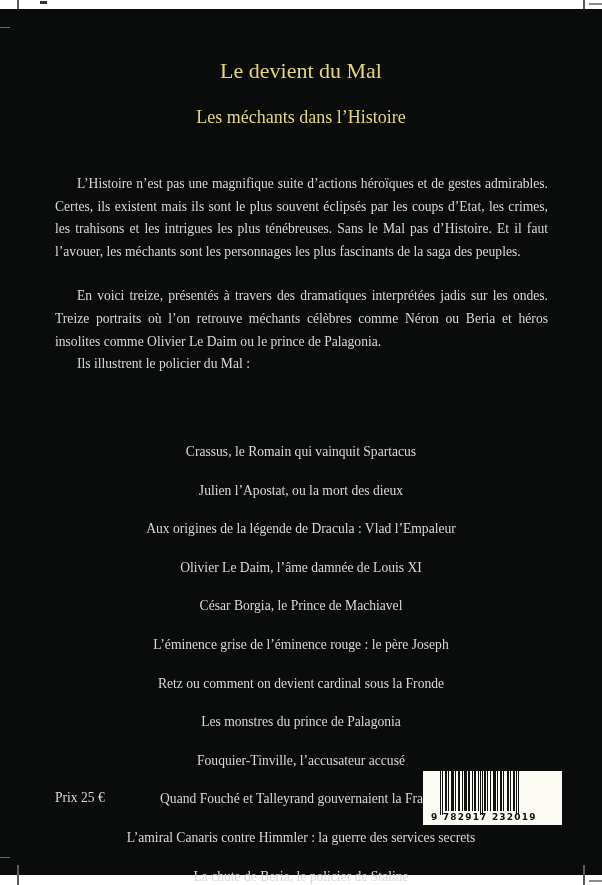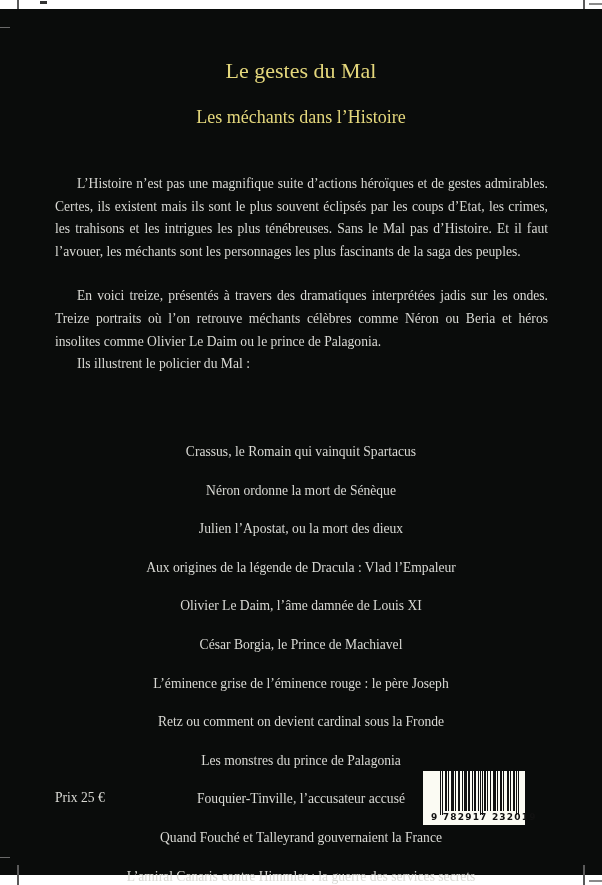--- a/index.html
+++ b/index.html
@@ -29,21 +29,21 @@
       text-align:center; color:#d9d9d4; font-size:13.6px; line-height:22.6px;
       list-style:none; margin:0; padding:0;
     }
     .titles-list li { margin:16px; padding:0; }
     .sup { font-size:8px; vertical-align:5px; }
     .meta {
       position:absolute; left:55px; top:788px; color:#d9d9d4;
       font-size:13.6px; line-height:19px;
     }
     .barcode {
-      position:absolute; left:423px; top:771px; width:102px; height:54px;
+      position:absolute; left:423px; top:771px; width:139px; height:54px;
       background:#fbfbf3;
     }
     .bars {
       position:absolute; left:17px; top:0; width:100px; height:44px;
       display:flex; align-items:flex-start;
     }
     .bars span { display:block; height:40px; background:#111; }
     .bars span.g { height:44px; }
     .bars span.w { background:transparent; }
     .barcode-digits {
@@ -63,33 +63,32 @@
 <div class="cover"></div>
 
 <div class="crop" style="left:0;top:27px;width:10px;height:1px;background:#6a6a6a;"></div>
 <div class="crop" style="left:0;top:857px;width:10px;height:1px;background:#6a6a6a;"></div>
 
 <div class="crop" style="left:17px;top:865px;width:2px;height:20px;"></div>
 <div class="crop" style="left:583px;top:865px;width:2px;height:20px;"></div>
 <div class="crop" style="left:589px;top:880px;width:13px;height:2px;background:#8a8a8a;"></div>
 
 <div class="title-block">
-  <div class="title">Le gestes du Mal</div>
+  <div class="title">Le devient du Mal</div>
   <div class="subtitle">Les méchants dans l’Histoire</div>
 </div>
 
 <div class="body-text">
   <p class="para">L’Histoire n’est pas une magnifique suite d’actions héroïques et de gestes admirables. Certes, ils existent mais ils sont le plus souvent éclipsés par les coups d’Etat, les crimes, les trahisons et les intrigues les plus ténébreuses. Sans le Mal pas d’Histoire. Et il faut l’avouer, les méchants sont les personnages les plus fascinants de la saga des peuples.</p>
   <p class="para">En voici treize, présentés à travers des dramatiques interprétées jadis sur les ondes. Treize portraits où l’on retrouve méchants célèbres comme Néron ou Beria et héros insolites comme Olivier Le Daim ou le prince de Palagonia.</p>
   <p class="para tight">Ils illustrent le policier du Mal :</p>
 </div>
 
 <ul class="titles-list">
   <li>Crassus, le Romain qui vainquit Spartacus</li>
-  <li>Néron ordonne la mort de Sénèque</li>
   <li>Julien l’Apostat, ou la mort des dieux</li>
   <li>Aux origines de la légende de Dracula : Vlad l’Empaleur</li>
   <li>Olivier Le Daim, l’âme damnée de Louis XI</li>
   <li>César Borgia, le Prince de Machiavel</li>
   <li>L’éminence grise de l’éminence rouge : le père Joseph</li>
   <li>Retz ou comment on devient cardinal sous la Fronde</li>
   <li>Les monstres du prince de Palagonia</li>
   <li>Fouquier-Tinville, l’accusateur accusé</li>
   <li>Quand Fouché et Talleyrand gouvernaient la France</li>
   <li>L’amiral Canaris contre Himmler : la guerre des services secrets</li>

